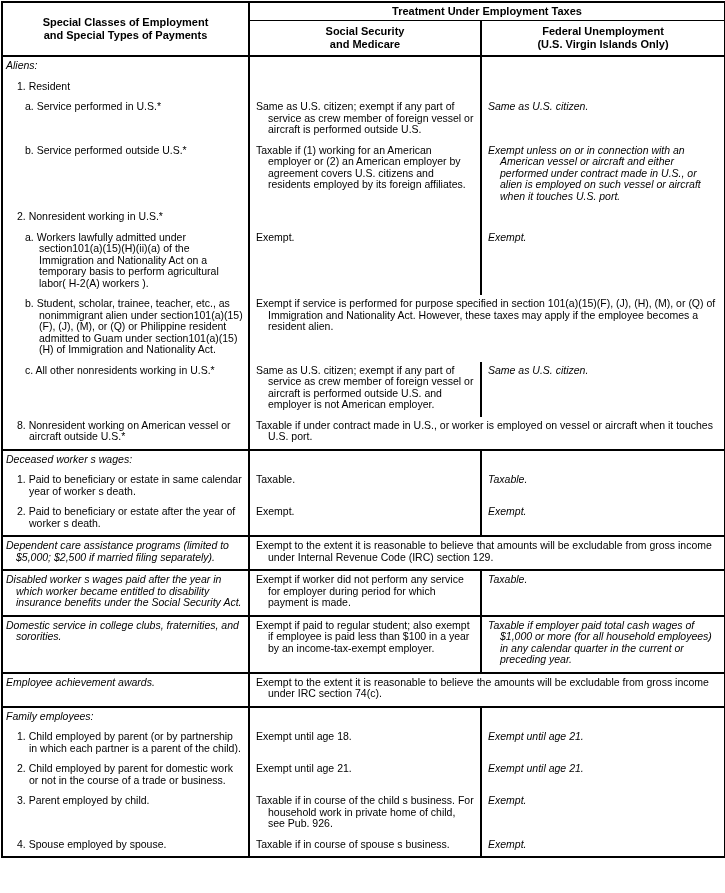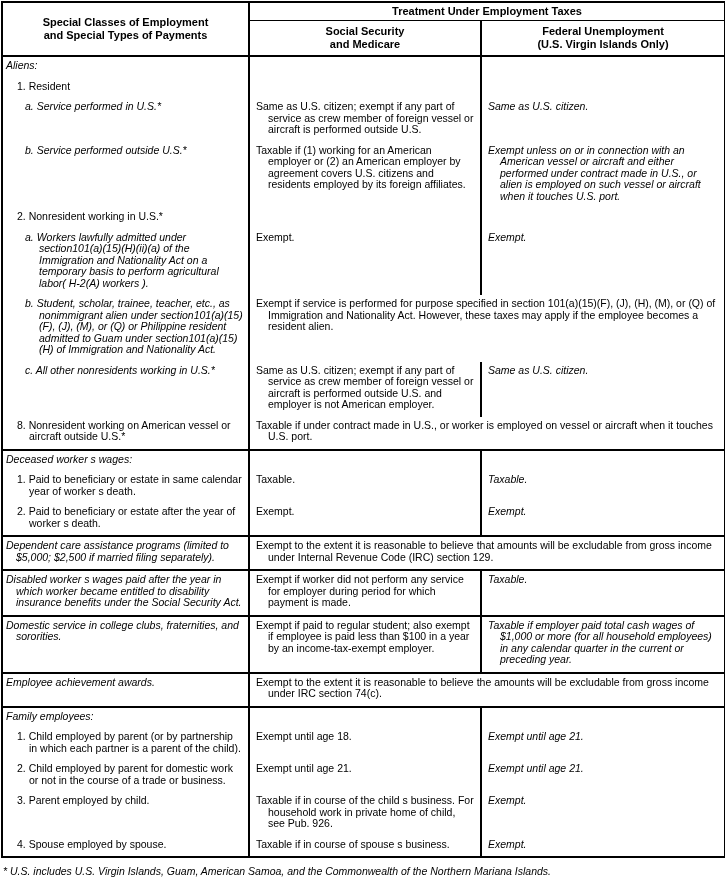--- a/index.html
+++ b/index.html
@@ -44,21 +44,21 @@
     padding: 3px 5px 6px 3px;
   }
   td.c1 { border-right: 2px solid #000; }
   td.c2 { border-right: 2px solid #000; padding-left: 6px; }
   td.c3 { padding-left: 6px; font-style: italic; }
   td.cspan { padding-left: 6px; margin-left: 47px; }
 
   .treat { padding-left: 12px; text-indent: -12px; }
   .lbl.ind-0 { padding-left: 10px; text-indent: -10px; font-style: italic; }
   .lbl.ind-1 { margin-left: 11px;  padding-left: 12px; text-indent: -12px; }
-  .lbl.ind-2 { margin-left: 19px; padding-left: 14px; text-indent: -14px; font-style: italic; }
+  .lbl.ind-2 { margin-left: 19px; padding-left: 14px; text-indent: -14px; }
 
   .footnote {
     font-size: 10.5px;
     font-style: italic;
     line-height: 12px;
     padding: 7px 4px 0 3px;
   }
 </style>
 </head>
 <body>
@@ -298,15 +298,14 @@
           <td class="c2">
             <div class="treat">Taxable if in course of spouse s business.</div>
           </td>
           <td class="c3">
             <div class="treat">Exempt.</div>
           </td>
         </tr>
       </tbody>
     </table>
 
-  <div class="footnote">* U.S. includes U.S. Virgin Islands, Guam, American Samoa, and the Commonwealth of the Northern Mariana Islands.</div>
 
 </div>
 
 </body></html>

